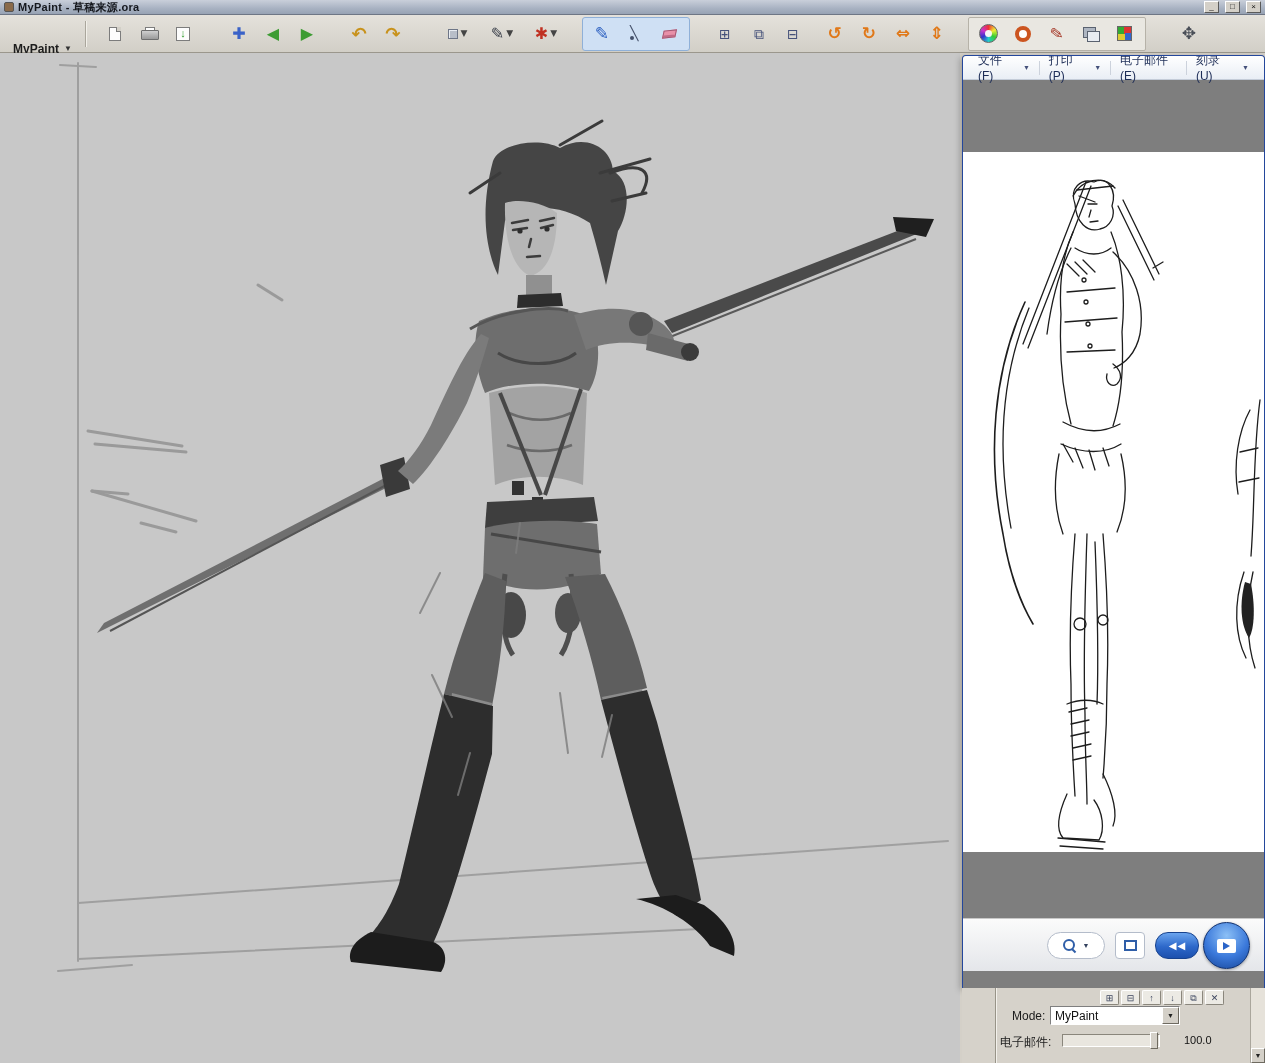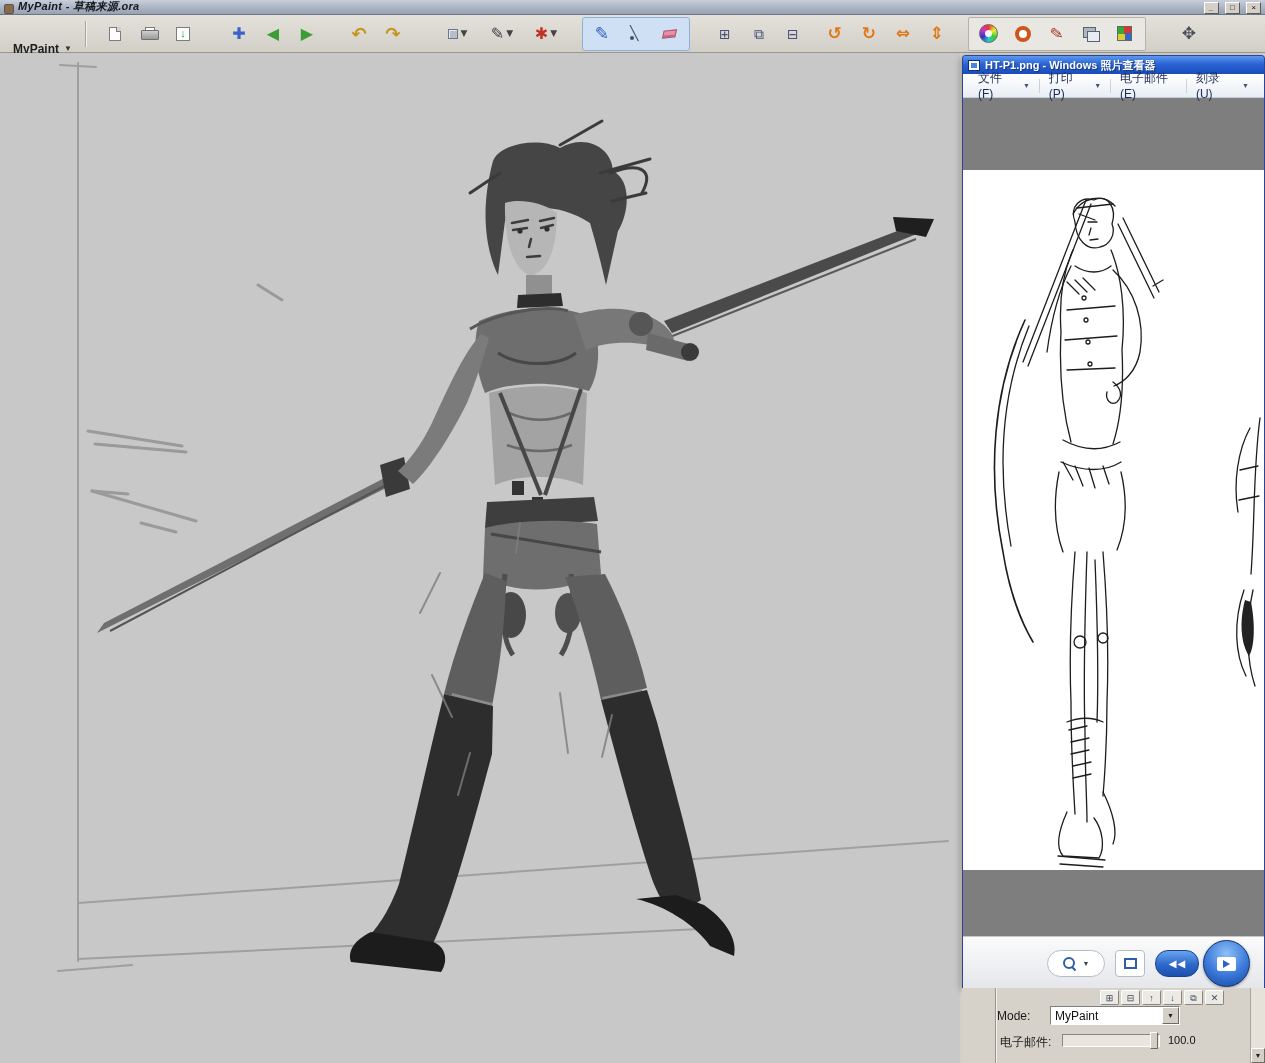--- a/index.html
+++ b/index.html
@@ -9,21 +9,21 @@
     background:#d4d0c8;
     font-family:"Liberation Sans","DejaVu Sans",sans-serif;
     -webkit-font-smoothing:antialiased;
   }
 
   
   .titlebar {
     position:absolute; left:0; top:0; width:1265px; height:15px;
     background:linear-gradient(180deg,#c9cfda 0%,#a8b2c2 60%,#97a2b4 100%);
     border-bottom:1px solid #6e7685;
-    display:flex; align-items:flex-end; padding:0 4px; gap:4px;font-style:italic;
+    display:flex; align-items:center; padding:0 4px; gap:4px;
   }
   .app-ic { width:10px; height:10px; background:#8a6a4a; border:1px solid #555;
     border-radius:2px; flex:0 0 auto; }
   .tb-title { font-size:11px; color:#15181e; font-weight:bold; letter-spacing:.3px;
     flex:1 1 auto; white-space:nowrap; overflow:hidden; }
   .win-btn { width:15px; height:12px; background:#d4d0c8;
     border:1px solid; border-color:#ffffff #5a5a5a #5a5a5a #ffffff;
     font-size:8px; line-height:9px; text-align:center; color:#111; margin-left:2px;
     flex:0 0 auto; cursor:default; }
 
@@ -160,21 +160,21 @@
   .lp-combo { position:absolute; left:88px; top:18px; width:130px; height:19px; background:#fff;
     border:1px solid; border-color:#7f7f7f #ffffff #ffffff #7f7f7f; display:flex; align-items:center; }
   .lp-combo-text { flex:1 1 auto; font-size:12px; color:#111; padding-left:4px; }
   .lp-combo-btn { width:17px; height:17px; background:#d4d0c8;
     border:1px solid; border-color:#ffffff #6e6a60 #6e6a60 #ffffff;
     font-size:7px; display:flex; align-items:center; justify-content:center; color:#222; }
   .lp-slider { position:absolute; left:100px; top:46px; width:98px; height:13px; background:#e9e6df;
     border:1px solid; border-color:#8a867c #ffffff #ffffff #8a867c; }
   .lp-handle { position:absolute; right:1px; top:-3px; width:8px; height:17px; background:#d4d0c8;
     border:1px solid; border-color:#ffffff #6e6a60 #6e6a60 #ffffff; }
-  .lp-value { position:absolute; left:206px; top:46px; font-size:11px; color:#111; }
+  .lp-value { position:absolute; left:222px; top:46px; font-size:11px; color:#111; }
   .lp-scroll { position:absolute; right:0; top:0; width:15px; height:75px; background:#e6e2da;
     border-left:1px solid #aaa69c; }
   .lp-scroll-btn { position:absolute; left:0; bottom:0; width:14px; height:15px; background:#d4d0c8;
     border:1px solid; border-color:#ffffff #6e6a60 #6e6a60 #ffffff;
     font-size:7px; display:flex; align-items:center; justify-content:center; color:#222; }
 </style>
 </head>
 <body>
 
 <div class="titlebar">
@@ -379,24 +379,20 @@
         <path d="M612 662 L602 704"></path>
         <path d="M470 700 L458 742"></path>
       <path d="M520 470 L516 500"></path>
         <path d="M560 640 L568 700"></path>
         <path d="M440 520 L420 560"></path>
     </g>
   </svg>
 </div>
 
 <div class="pv">
-  <div class="pv-title">
-    <span class="pv-ic"></span>
-    <span class="pv-title-text">HT-P1.png - Windows 照片查看器</span>
-  </div>
   <div class="pv-menu">
     <div class="pv-menu-item">
       <span>文件(F)</span>
       <span class="arr">▼</span>
     </div>
     <span class="pv-menu-sep"></span>
     <div class="pv-menu-item">
       <span>打印(P)</span>
       <span class="arr">▼</span>
     </div>
@@ -481,21 +477,21 @@
 
 <div class="lp">
   <div class="lp-buttons">
     <button class="lp-btn"><span>⊞</span></button>
     <button class="lp-btn"><span>⊟</span></button>
     <button class="lp-btn"><span>↑</span></button>
     <button class="lp-btn"><span>↓</span></button>
     <button class="lp-btn"><span>⧉</span></button>
     <button class="lp-btn"><span>✕</span></button>
   </div>
-  <span class="lp-label" style="left:35px; top:21px;">Mode:</span>
+  <span class="lp-label" style="left:50px; top:21px;">Mode:</span>
   <div class="lp-combo">
     <span class="lp-combo-text">MyPaint</span>
     <span class="lp-combo-btn">
         <span>▼</span>
       </span>
   </div>
   <span class="lp-label" style="left:38px; top:46px;">电子邮件:</span>
   <div class="lp-slider">
     <div class="lp-handle"></div>
   </div>

